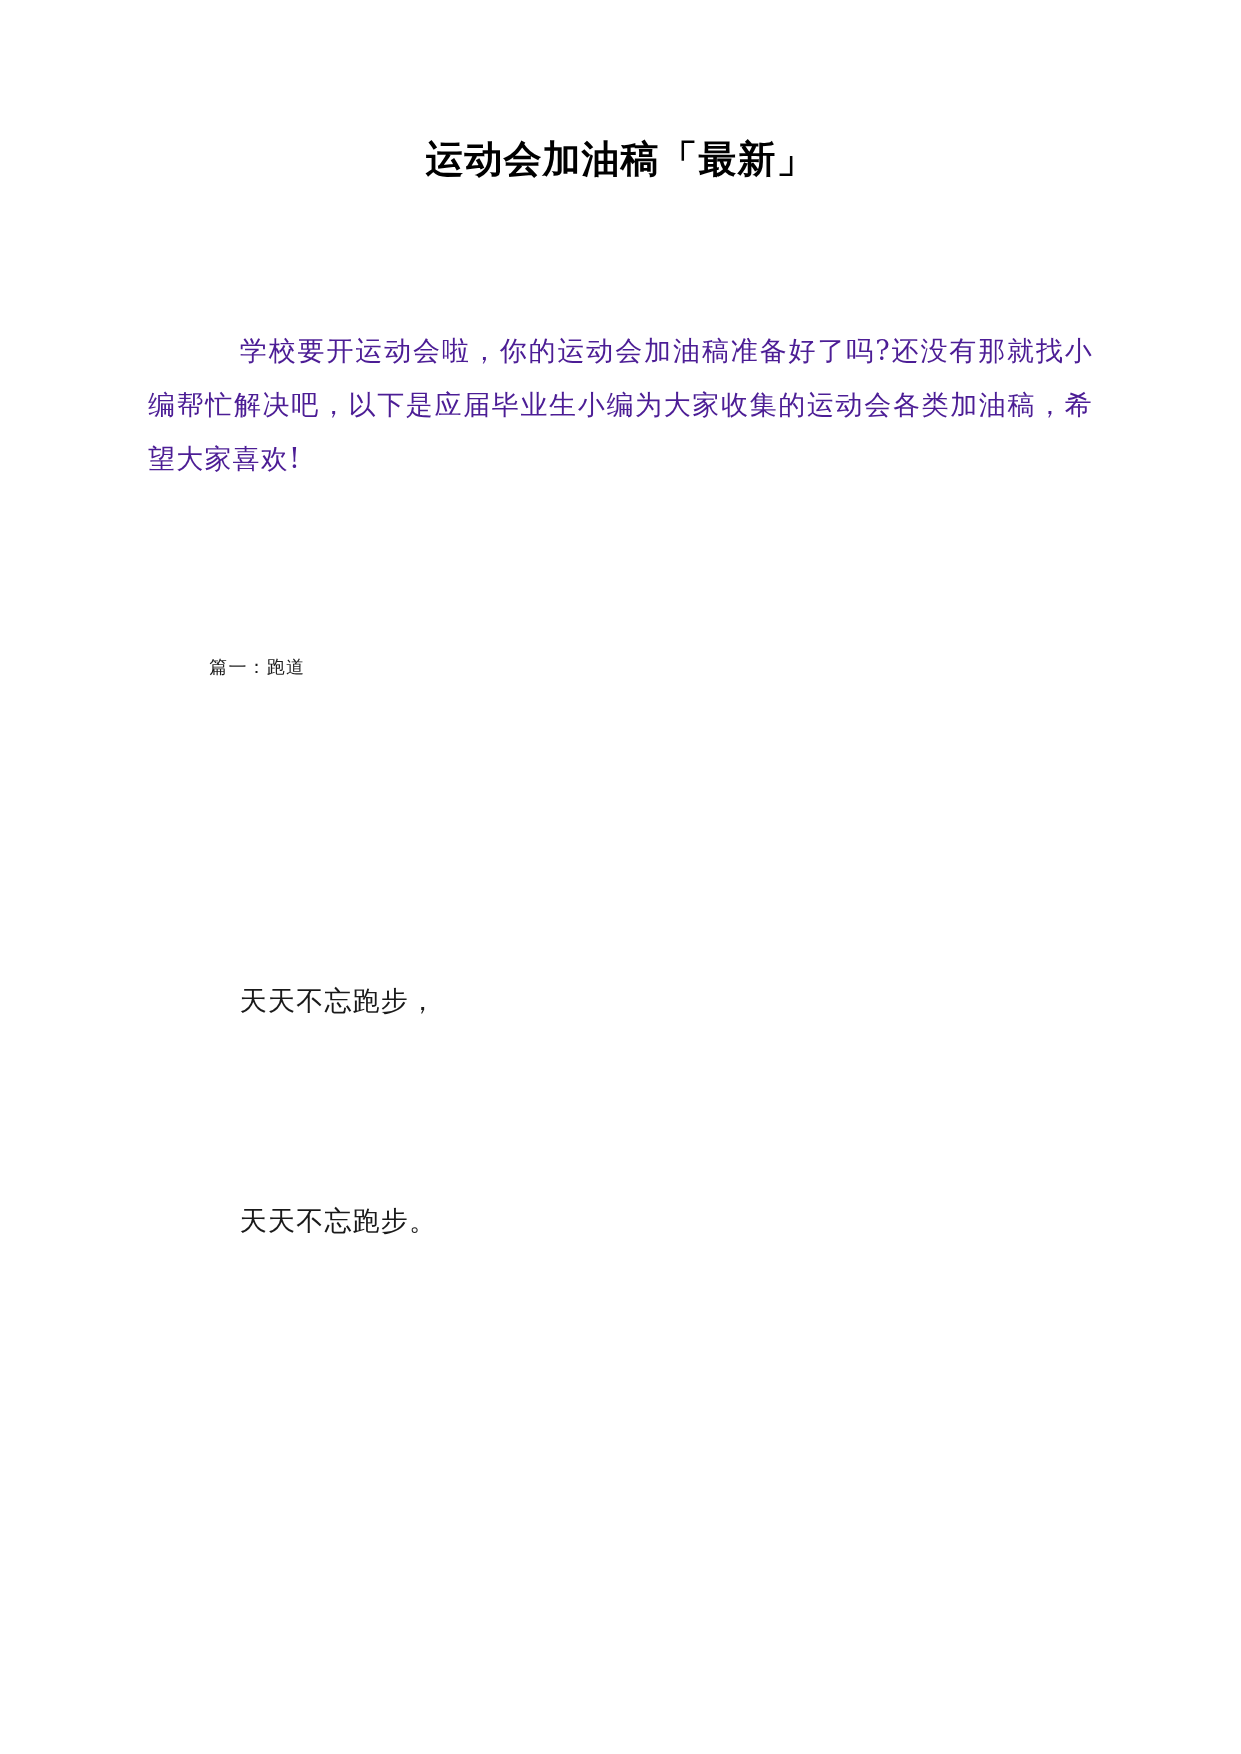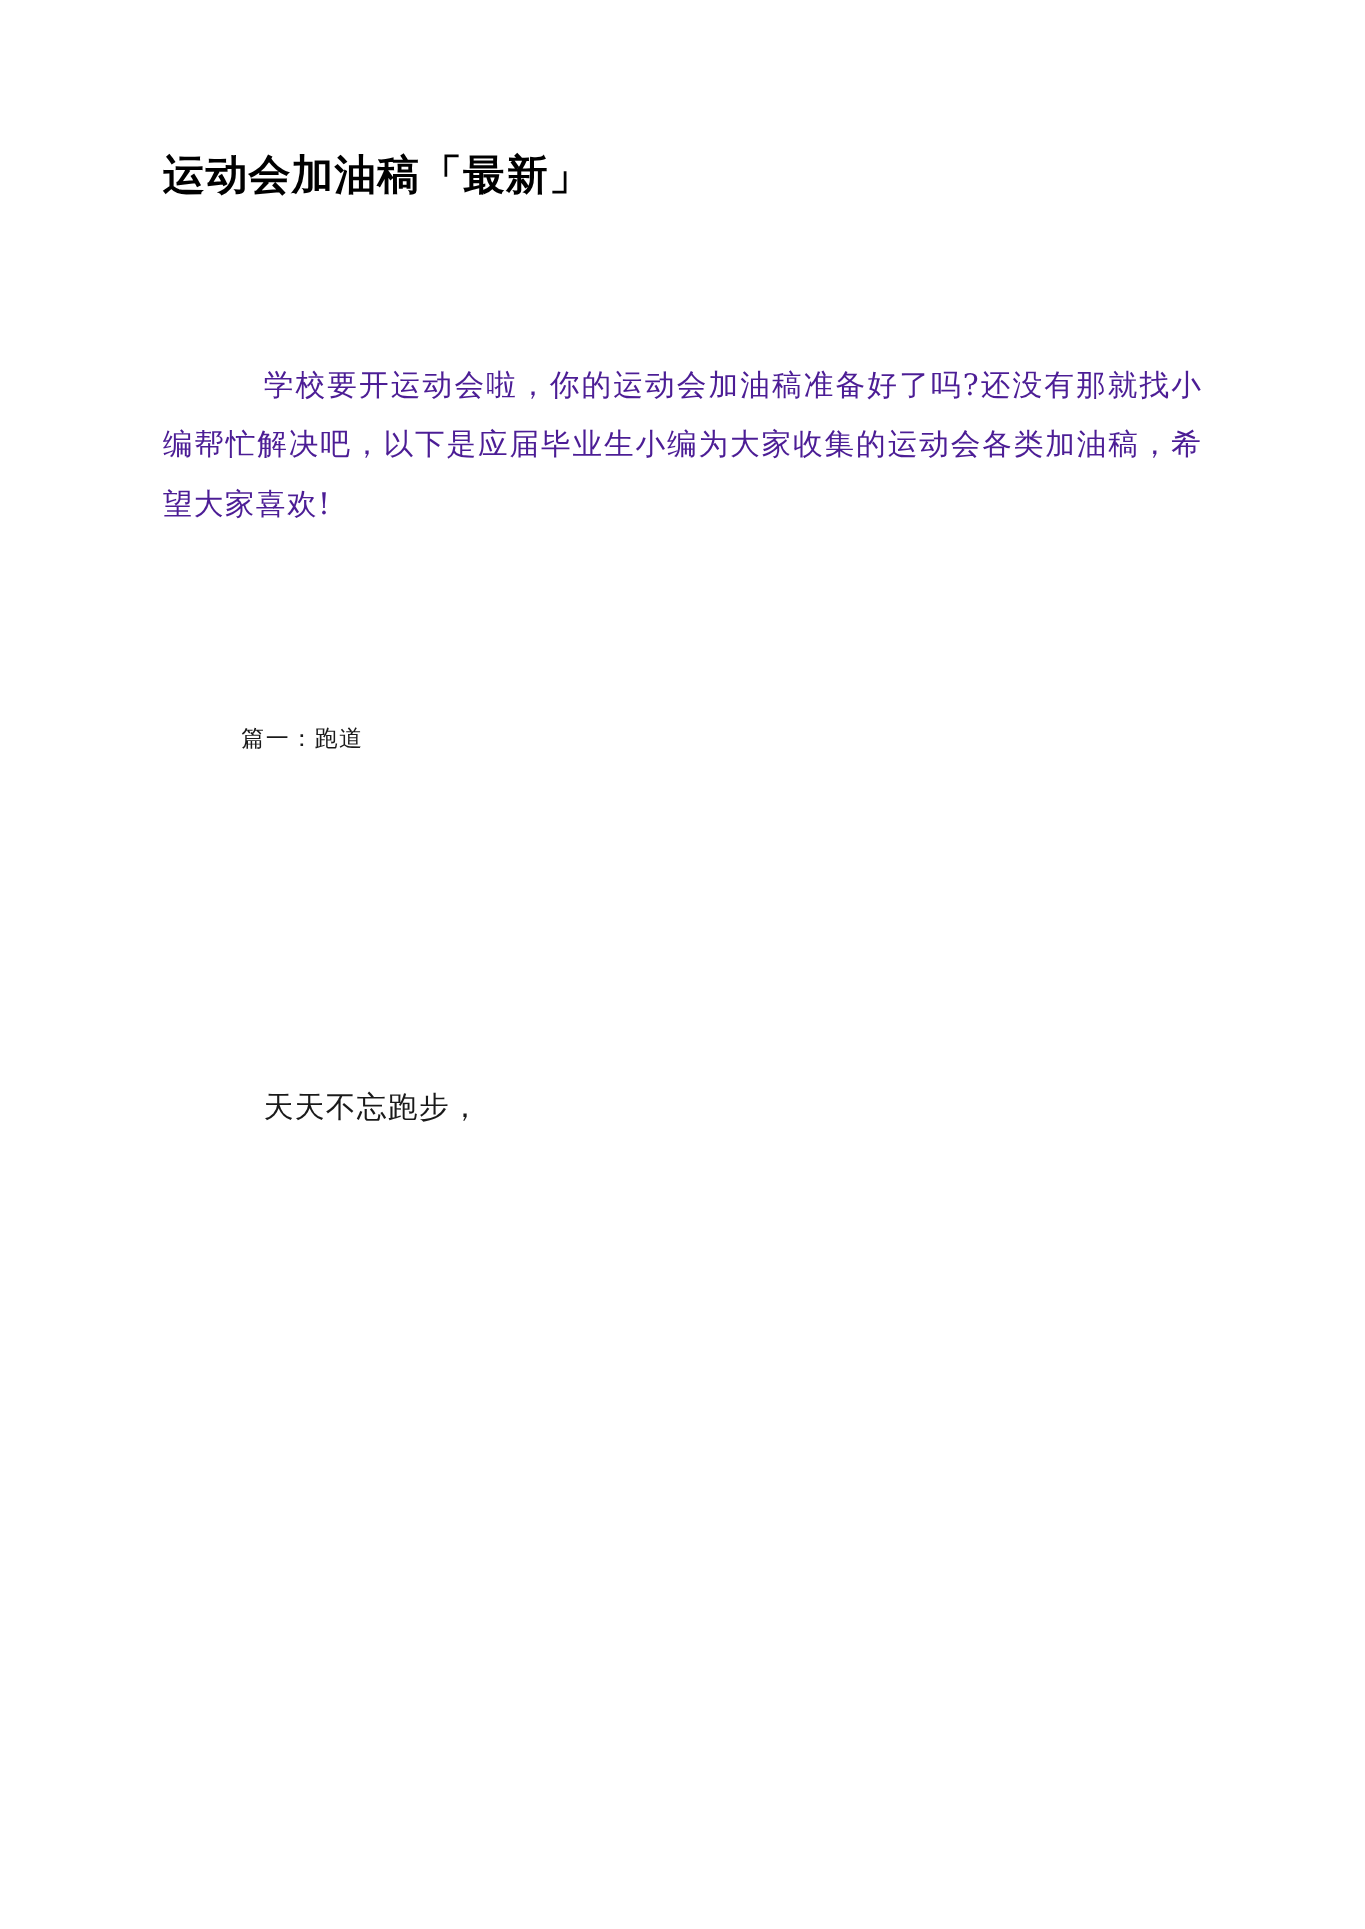--- a/index.html
+++ b/index.html
@@ -14,21 +14,21 @@
   .page {
     width: 1241px;
     height: 1754px;
     box-sizing: border-box;
     padding: 118px 148px 90px 148px;
     position: relative;
     background: #ffffff;
     overflow: hidden;
   }
   .doc-title {
-    text-align: left;
+    text-align: center;
     font-size: 38px;
     font-weight: bold;
     letter-spacing: 1px;
     line-height: 1.4;
     margin: 14px 0 0 0;
     color: #000000;
   }
   .body-block {
     font-size: 27px;
     line-height: 54px;
@@ -39,24 +39,25 @@
   }
   .indent {
     text-indent: 3.4em;
   }
   .gap-1 { height: 112px; }
   .gap-2 { height: 110px; }
   .gap-3 { height: 118px; }
   .gap-4 { height: 116px; }
   .gap-5 { height: 112px; }
   .heading-line {
-    font-size: 21px;
+    font-size: 18px;
     line-height: 54px;
     letter-spacing: 1.2px;
     text-indent: 3.4em;
+    font-family: Liberation Mono, monospace;
   }
   .single-line {
     font-size: 27px;
     line-height: 54px;
     letter-spacing: 1.2px;
     text-indent: 3.4em;
   }
 </style>
 </head>
 <body>
@@ -75,14 +76,15 @@
 
   <div class="gap-3"></div>
 
 
   <div class="gap-4"></div>
 
   <p class="single-line">天天不忘跑步，</p>
 
   <div class="gap-5"></div>
 
+  <p class="single-line">天天不忘跑步。</p>
 
 </div>
 
 </body></html>

